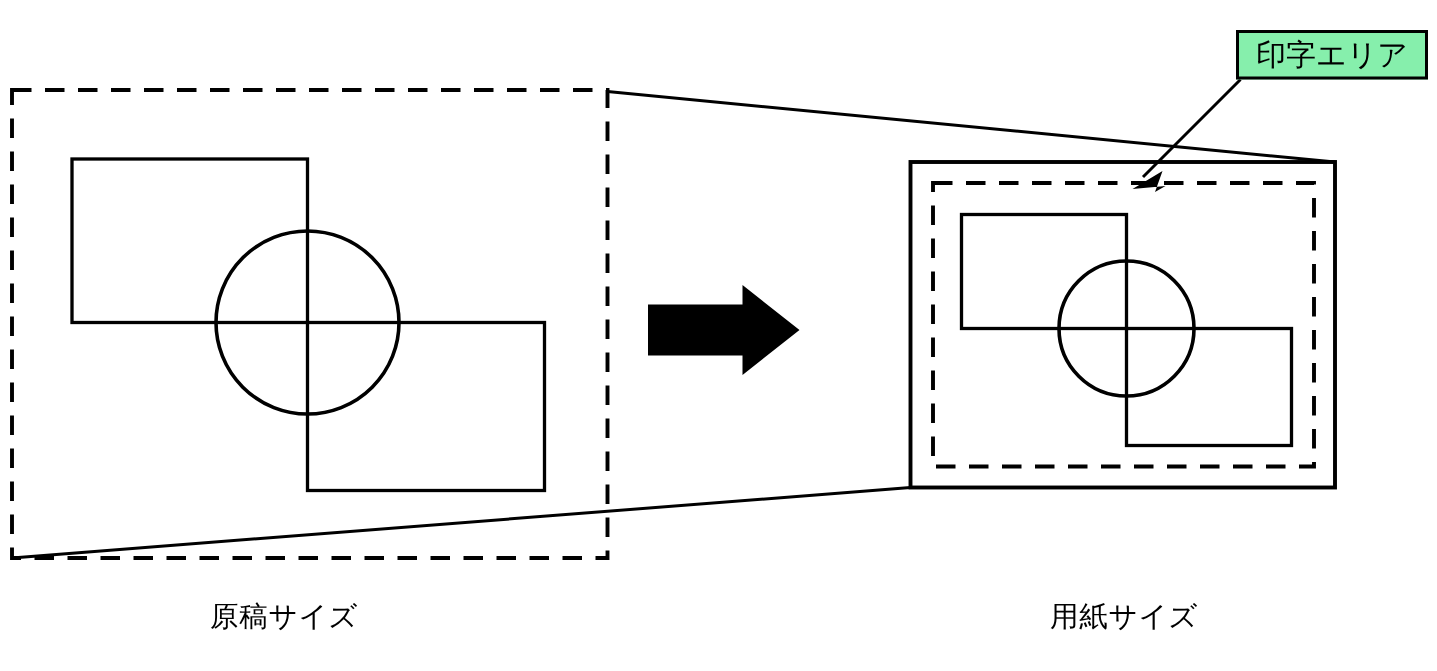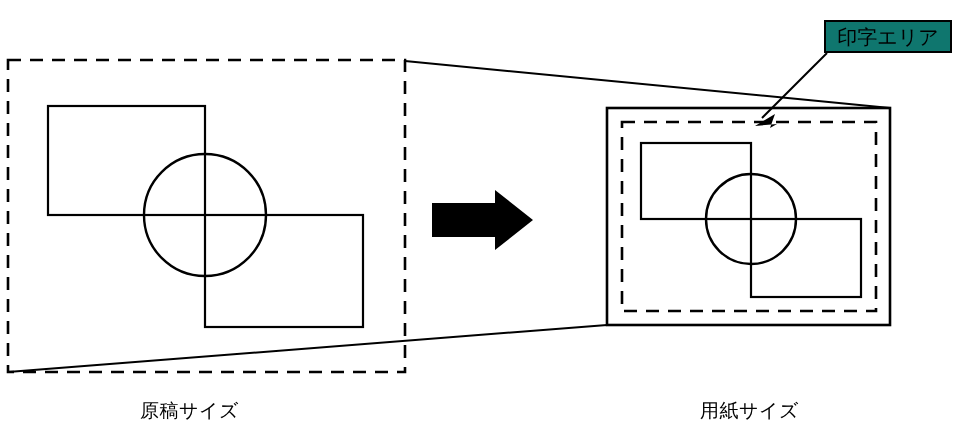--- a/index.html
+++ b/index.html
@@ -40,21 +40,21 @@
     top: 398px;
   }
   #print-area-label-box {
     position: absolute;
     left: 824px;
     top: 20px;
     width: 128px;
     height: 33px;
     border: 2px solid #000000;
     box-sizing: border-box;
-    background: #0f766e;
+    background: #86efac;
     display: flex;
     align-items: center;
     justify-content: center;
   }
   #print-area-label-text {
     font-size: 20px;
     color: #000000;
     white-space: nowrap;
     line-height: 1;
   }

